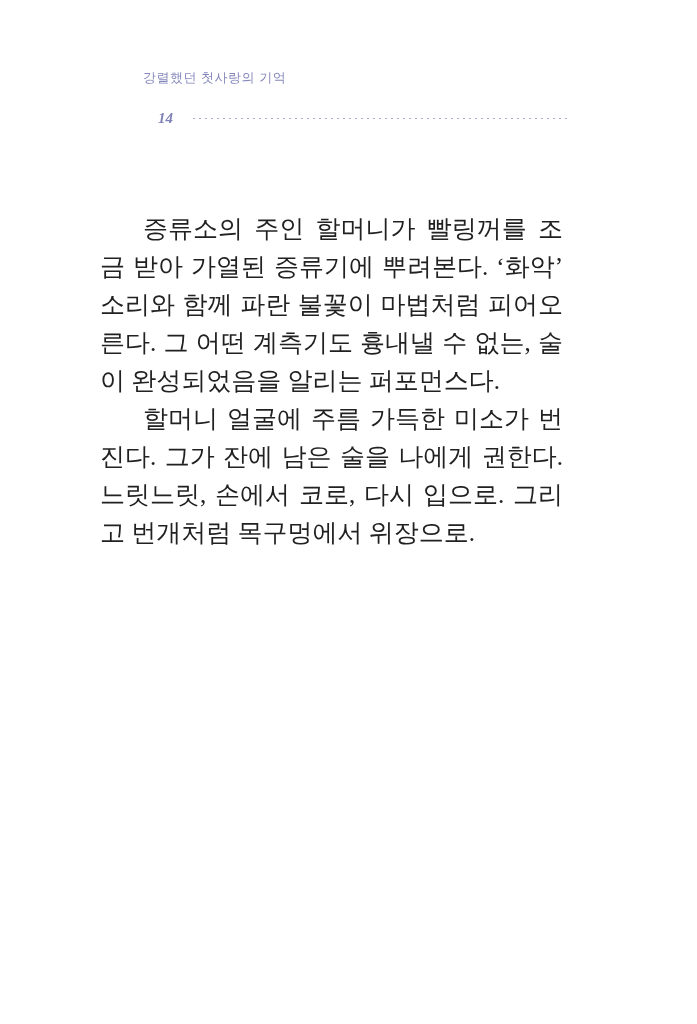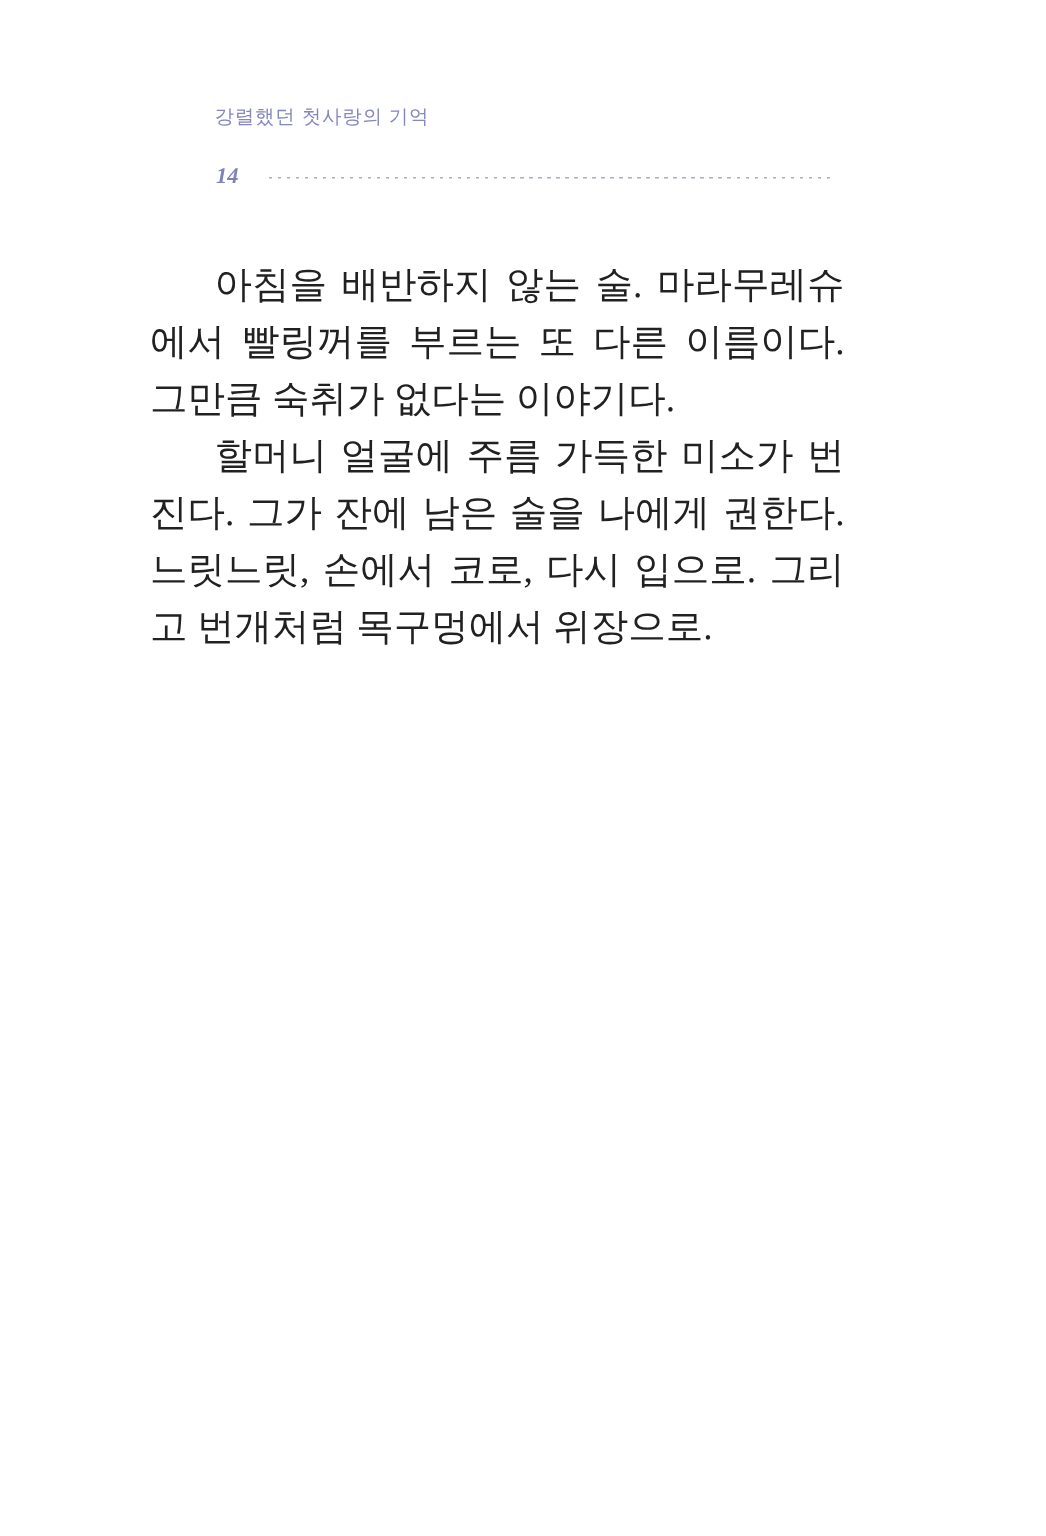--- a/index.html
+++ b/index.html
@@ -20,21 +20,21 @@
     left: 143px;
     top: 70px;
     font-family: "Liberation Sans", "DejaVu Sans", sans-serif;
     font-size: 13px;
     line-height: 16px;
     color: #8487bb;
     letter-spacing: 0.5px;
   }
   .pagenum-row {
     position: absolute;
-    left: 144px;
+    left: 158px;
     top: 110px;
     width: 410px;
     display: flex;
     align-items: center;
   }
   .pagenum {
     font-family: "Liberation Serif", "DejaVu Serif", serif;
     font-style: italic;
     font-weight: bold;
     font-size: 15px;
@@ -77,17 +77,17 @@
 <div class="page">
 
   <div class="running-header">강렬했던 첫사랑의 기억</div>
 
   <div class="pagenum-row">
     <span class="pagenum">14</span>
     <span class="dotted-line"></span>
   </div>
 
   <div class="body-text">
-    <p>아침을 배반하지 않는 술. 마라무레슈에서 빨링꺼를 부르는 또 다른 이름이다. 그만큼 숙취가 없다는 이야기다.</p>
+    <p class="section-start">증류소의 주인 할머니가 빨링꺼를 조금 받아 가열된 증류기에 뿌려본다. ‘화악’ 소리와 함께 파란 불꽃이 마법처럼 피어오른다. 그 어떤 계측기도 흉내낼 수 없는, 술이 완성되었음을 알리는 퍼포먼스다.</p>
     <p>할머니 얼굴에 주름 가득한 미소가 번진다. 그가 잔에 남은 술을 나에게 권한다. 느릿느릿, 손에서 코로, 다시 입으로. 그리고 번개처럼 목구멍에서 위장으로.</p>
   </div>
 
 </div>
 
 </body></html>

